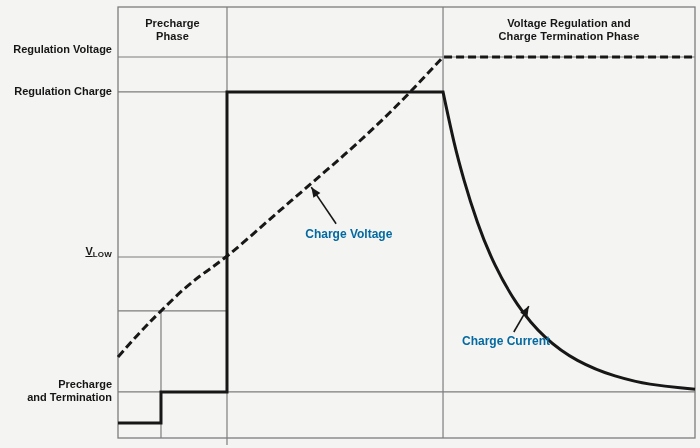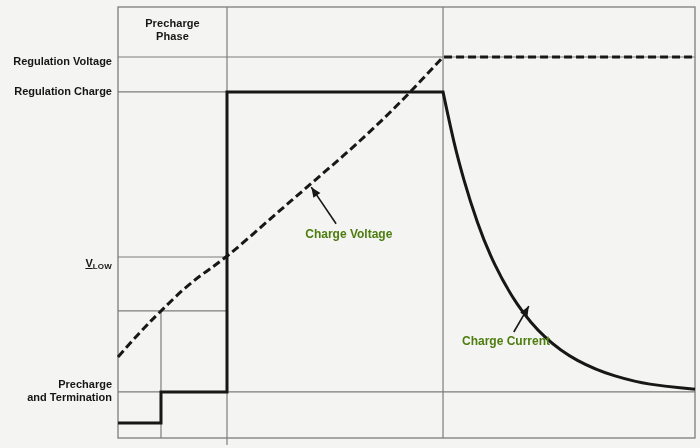--- a/index.html
+++ b/index.html
@@ -32,21 +32,21 @@
     white-space:pre-line;
   }
   .ylabel sub{
     font-size:8px;
     vertical-align:-2px;
     letter-spacing:.2px;
   }
   .annotation{
     position:absolute;
     transform:translate(-50%,-50%);
-    font-size:12px;font-weight:bold;color:#4d7c0f;
+    font-size:12px;font-weight:bold;color:#0369a1;
     white-space:nowrap;
   }
 </style>
 </head>
 <body>
 
 <div class="stage">
 
   <svg id="chart-svg" width="700" height="448">
       <rect x="118" y="7" width="577" height="431" fill="none" stroke="#7d7d7d" stroke-width="1.3"></rect>
@@ -61,23 +61,25 @@
       <path d="M118,356.972 Q139.9837,331.974 150.4851,321.4145 Q160.9865,310.855 175.49804999999998,296.8475 Q190.00959999999998,282.84000000000003 208.50244999999998,269.91 Q226.9953,256.98 248.48855,238.01600000000002 Q269.9818,219.052 290.9846,200.95 Q311.9874,182.848 333.48064999999997,164.315 Q354.9739,145.78199999999998 377.4769,124.44749999999999 Q399.9799,103.113 421.502,80.05449999999999 L443.02410000000003,56.99599999999998 L695,56.99599999999998 " fill="none" stroke="#171717" stroke-width="3" stroke-linejoin="miter" stroke-dasharray="8 4"></path>
       <path d="M118,422.915 L160.9865,422.915 L160.9865,391.883 L226.9953,391.883 L226.9953,91.90699999999998 L443.02410000000003,91.90699999999998 L443.02410000000003,91.90699999999998 Q450.0058,125.094 454.01595000000003,142.11849999999998 Q458.02610000000004,159.14299999999997 464.0269,180.04649999999998 Q470.0277,200.95 477.52869999999996,222.5 Q485.0297,244.04999999999998 495.0118,264.95349999999996 Q504.9939,285.85699999999997 517.48595,304.39 Q529.9780000000001,322.923 544.98,336.9305 Q559.982,350.938 577.49395,360.41999999999996 Q595.0059,369.902 614.9989499999999,375.93600000000004 Q634.992,381.97 649.9939999999999,384.125 Q664.996,386.28 679.998,387.7885 L695,389.297 " fill="none" stroke="#171717" stroke-width="3" stroke-linejoin="miter"></path>
       <line x1="336.106" y1="223.793" x2="311.295" y2="187.15800000000002" stroke="#171717" stroke-width="1.6"></line>
       <polygon points="311.295,187.15800000000002 313.42497761718624,197.79299860603123 320.38004623816795,193.08268858678247" fill="#171717"></polygon>
       <line x1="513.8220000000001" y1="331.974" x2="528.824" y2="306.11400000000003" stroke="#171717" stroke-width="1.6"></line>
       <polygon points="528.824,306.11400000000003 520.1730823225832,312.65629495961156 527.4389540691543,316.8713996750817" fill="#171717"></polygon>
     </svg>
 
   <div class="phase-label" style="left: 118px; width: 108.995px; top: 7px; height: 46px;">Precharge
 Phase</div>
+  <div class="phase-label" style="left: 443.024px; width: 251.976px; top: 7px; height: 46px;">Voltage Regulation and
+Charge Termination Phase</div>
 
-  <div class="ylabel" style="top: 55px;">Regulation Voltage</div>
+  <div class="ylabel" style="top: 43px;">Regulation Voltage</div>
   <div class="ylabel" style="top: 84.545px;">Regulation Charge</div>
-  <div class="ylabel" style="top: 257px; text-decoration: underline;"><span>V</span><sub>LOW</sub></div>
+  <div class="ylabel" style="top: 245px; text-decoration: underline;"><span>V</span><sub>LOW</sub></div>
   <div class="ylabel" style="top: 378.021px;">Precharge
 and Termination</div>
 
   <div class="annotation" style="left: 348.8px; top: 234.137px;">Charge Voltage</div>
   <div class="annotation" style="left: 506px; top: 341.025px;">Charge Current</div>
 
 </div>
 
 </body></html>

